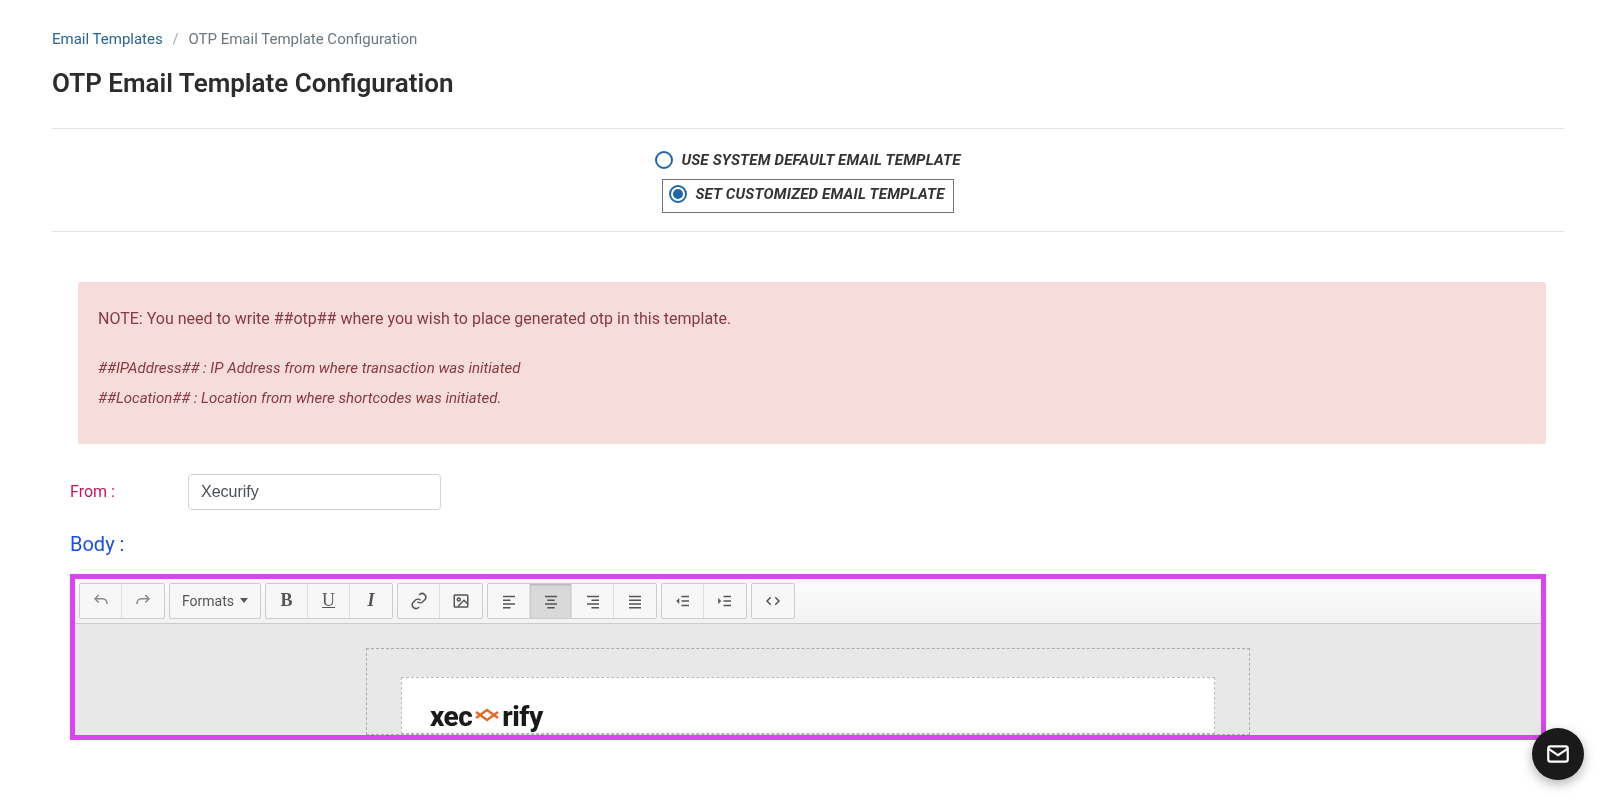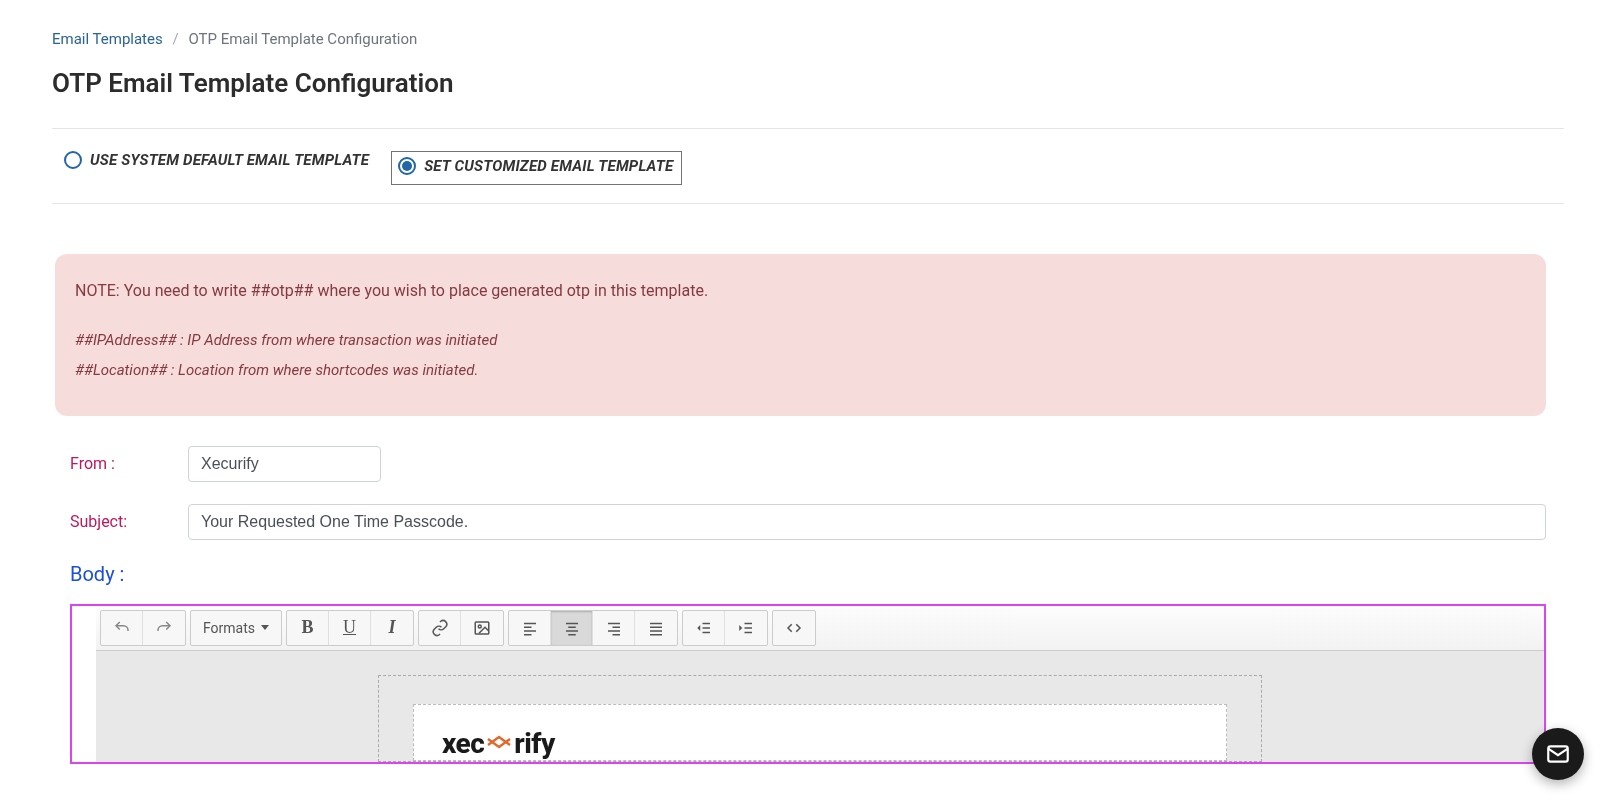--- a/index.html
+++ b/index.html
@@ -34,25 +34,26 @@
     color: #2c2c2c;
     margin-bottom: 30px;
   }
   .divider {
     border: none;
     border-top: 1px solid #e5e5e5;
     margin-bottom: 22px;
   }
   .radio-row {
     display: flex;
-    align-items: flex-start;
-    gap: 22px;
+    align-items: center;
+    gap: 10px;
     padding: 0 12px 18px 12px;
     border-bottom: 1px solid #e5e5e5;
     margin-bottom: 50px;
+    flex-direction: column;
   }
   .radio-option {
     display: inline-flex;
     align-items: center;
     gap: 8px;
     cursor: pointer;
   }
   .radio-circle {
     width: 18px;
     height: 18px;
@@ -80,22 +81,22 @@
     border: 1px solid #737373;
     padding: 5px 8px 9px 6px;
     display: inline-flex;
     align-items: center;
     gap: 8px;
   }
   .alert {
     background: #f7dcdc;
     color: #863a3f;
     padding: 24px 20px 28px 20px;
-    margin: 0 18px 30px 3px;
-    border-radius: 12px;
+    margin: 0 18px 30px 26px;
+    border-radius: 2px;
     font-size: 16px;
     line-height: 1.6;
   }
   .alert .note-line { margin-bottom: 24px; }
   .alert .bold-line { font-weight: 700; margin-bottom: 10px; }
   .alert .shortcode-line { font-size: 15px; margin-bottom: 6px; font-style: italic; }
 
   .form-row {
     display: flex;
     align-items: center;
@@ -106,31 +107,30 @@
     font-size: 16px;
     color: #be185d;
   }
   .form-input {
     border: 1px solid #ced4da;
     border-radius: 4px;
     padding: 8px 12px;
     font-size: 16px;
     color: #495057;
   }
-  .input-from { width: 193px; }
+  .input-from { width: 253px; }
   .input-subject { flex: 1; }
   .body-label {
     margin: 0 18px 18px 18px;
     font-size: 20px;
     color: #1d4ed8;
   }
   .editor {
     margin: 0 18px;
-    border: 2px solid #d946ef;
-    padding-left: 24px;
+    border: 5px solid #d946ef;
   }
   .toolbar {
     background: linear-gradient(#fdfdfd,#f2f2f2);
     border-bottom: 1px solid #ccc;
     display: flex;
     align-items: stretch;
     padding: 2px;
     gap: 0;
   }
   .tb-group {
@@ -260,24 +260,20 @@
     <div class="note-line">NOTE: You need to write ##otp## where you wish to place generated otp in this template.</div>
     <div class="shortcode-line">##IPAddress## : IP Address from where transaction was initiated</div>
     <div class="shortcode-line">##Location## : Location from where shortcodes was initiated.</div>
   </div>
 
   <div class="form-row">
     <div class="form-label">From :</div>
     <input class="form-input input-from" value="Xecurify" style="">
   </div>
 
-  <div class="form-row">
-    <div class="form-label">Subject:</div>
-    <input class="form-input input-subject" value="Your Requested One Time Passcode." style="">
-  </div>
 
   <div class="body-label">Body :</div>
 
   <div class="editor">
     <div class="toolbar">
 
       <div class="tb-group">
         <div class="tb-btn">
           <svg viewBox="0 0 24 24" fill="none" stroke="#888" stroke-width="2">
               <path d="M9 14l-5-5 5-5"></path>

